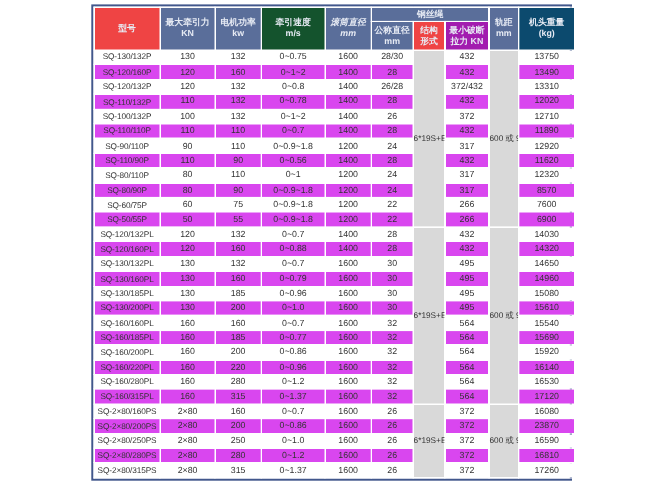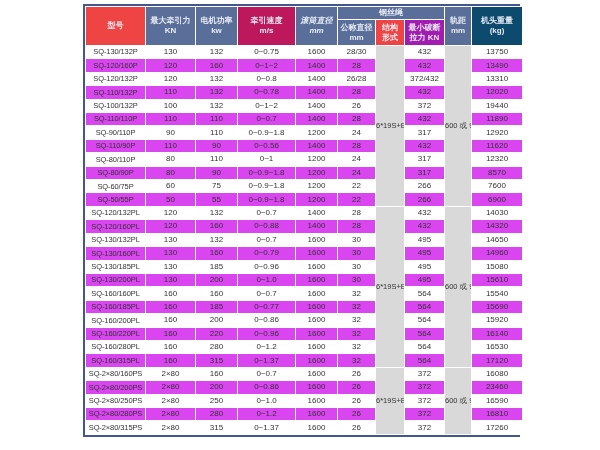--- a/index.html
+++ b/index.html
@@ -61,21 +61,21 @@
       <tr class="h1">
         <th rowspan="2" style="background: #ef4444; color: rgb(231, 235, 244);">型号</th>
         <th rowspan="2" style="background: rgb(90, 110, 154); color: rgb(231, 235, 244);">
           <span>最大牵引力</span><br>
           <span>KN</span>
         </th>
         <th rowspan="2" style="background: rgb(90, 110, 154); color: rgb(231, 235, 244);">
           <span>电机功率</span><br>
           <span>kw</span>
         </th>
-        <th rowspan="2" style="background: #be185d; color: rgb(231, 235, 244);">
+        <th rowspan="2" style="background: #14532d; color: rgb(231, 235, 244);">
           <span>牵引速度</span><br>
           <span>m/s</span>
         </th>
         <th rowspan="2" style="background: rgb(90, 110, 154); color: rgb(231, 235, 244); font-style: italic;">
           <span>滚筒直径</span><br>
           <span>mm</span>
         </th>
         <th colspan="3" style="background: rgb(90, 110, 154); color: rgb(231, 235, 244);">钢丝绳</th>
         <th rowspan="2" style="background: rgb(90, 110, 154); color: rgb(231, 235, 244);">
           <span>轨距</span><br>
@@ -147,21 +147,21 @@
           <td>12020</td>
         </tr>
         <tr class="odd">
           <td class="cell-model">SQ-100/132P</td>
           <td>100</td>
           <td>132</td>
           <td>0~1~2</td>
           <td>1400</td>
           <td>26</td>
           <td>372</td>
-          <td>19440</td>
+          <td>12710</td>
         </tr>
         <tr class="even">
           <td class="cell-model">SQ-110/110P</td>
           <td>110</td>
           <td>110</td>
           <td>0~0.7</td>
           <td>1400</td>
           <td>28</td>
           <td>432</td>
           <td>11890</td>
@@ -365,21 +365,21 @@
           <td>16080</td>
         </tr>
         <tr class="even">
           <td class="cell-model">SQ-2×80/200PS</td>
           <td>2×80</td>
           <td>200</td>
           <td>0~0.86</td>
           <td>1600</td>
           <td>26</td>
           <td>372</td>
-          <td>23460</td>
+          <td>23870</td>
         </tr>
         <tr class="odd">
           <td class="cell-model">SQ-2×80/250PS</td>
           <td>2×80</td>
           <td>250</td>
           <td>0~1.0</td>
           <td>1600</td>
           <td>26</td>
           <td>372</td>
           <td>16590</td>

